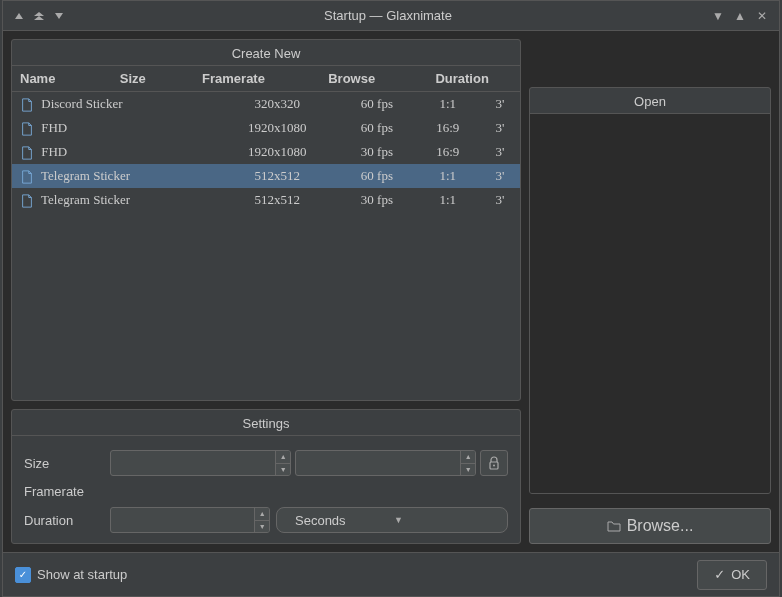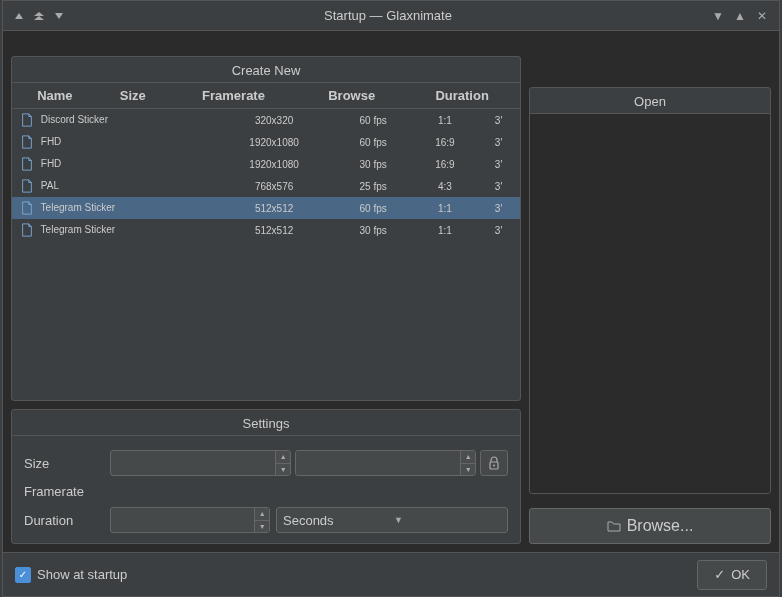--- a/index.html
+++ b/index.html
@@ -116,34 +116,35 @@
     .create-new-table thead th {
       background: #3c3f41;
       padding: 5px 8px;
       text-align: center;
       font-weight: bold;
       color: #ccc;
       border-bottom: 1px solid #555;
       font-size: 13px;
     }
     .create-new-table thead th:first-child {
-      text-align: center;
+      text-align: left;
     }
     .create-new-table tbody tr {
       cursor: pointer;
     }
     .create-new-table tbody tr.selected {
       background: #4a6785;
       color: white;
     }
     .create-new-table tbody td {
       padding: 4px 8px;
       text-align: center;
-      font-size: 10px;
-      color: #ccc;
+      font-size: 13px;
+      color: #ccc;
+      font-family: Liberation Serif, serif;
     }
     .create-new-table tbody td:first-child {
       text-align: left;
     }
     .file-icon {
       display: inline-block;
       width: 14px;
       height: 14px;
       margin-right: 4px;
       vertical-align: middle;
@@ -239,23 +240,23 @@
       font-size: 13px;
       padding: 0 6px;
       flex: 1;
     }
 
     .select-input {
       display: flex;
       align-items: center;
       background: #45494a;
       border: 1px solid #666;
-      border-radius: 3px;
+      border-radius: 8px;
       height: 26px;
-      padding: 0 6px;
+      padding: 0 18px;
       cursor: pointer;
     }
     .select-input span {
       color: #ccc;
       font-size: 13px;
       flex: 1;
     }
     .select-input .chevron {
       font-size: 9px;
       color: #aaa;
@@ -373,21 +374,21 @@
       <div class="wctrl">▼</div>
       <div class="wctrl">▲</div>
       <div class="wctrl close">✕</div>
     </div>
   </div>
 
   <div class="main-content">
 
     <div class="left-panel">
 
-      <div class="panel-box" style="flex: 1; display: flex; flex-direction: column; margin-top: 17px;">
+      <div class="panel-box" style="flex: 1; display: flex; flex-direction: column;">
         <div class="panel-title">Create New</div>
         <div style="display:flex; flex-direction:column; flex:1; overflow:hidden;">
           <table class="create-new-table">
             <thead>
               <tr>
                 <th>Name</th>
                 <th>Size</th>
                 <th>Framerate</th>
                 <th>Browse</th>
                 <th>Duration</th>
@@ -435,35 +436,20 @@
           <path d="M9 1v3h3" stroke="#7aaddb" stroke-width="1" fill="none"></path>
         </svg>
       </span>
       FHD
     </td>
     <td>1920x1080</td>
     <td>30 fps</td>
     <td>16:9</td>
     <td>3'</td>
   </tr>
-                  <tr>
-    <td>
-      <span class="file-icon">
-        <svg viewBox="0 0 14 16" fill="none" xmlns="http://www.w3.org/2000/svg">
-          <path d="M2 1h7l3 3v11H2V1z" stroke="#7aaddb" stroke-width="1" fill="none"></path>
-          <path d="M9 1v3h3" stroke="#7aaddb" stroke-width="1" fill="none"></path>
-        </svg>
-      </span>
-      PAL
-    </td>
-    <td>768x576</td>
-    <td>25 fps</td>
-    <td>4:3</td>
-    <td>3'</td>
-  </tr>
                   <tr class="selected">
     <td>
       <span class="file-icon">
         <svg viewBox="0 0 14 16" fill="none" xmlns="http://www.w3.org/2000/svg">
           <path d="M2 1h7l3 3v11H2V1z" stroke="#7aaddb" stroke-width="1" fill="none"></path>
           <path d="M9 1v3h3" stroke="#7aaddb" stroke-width="1" fill="none"></path>
         </svg>
       </span>
       Telegram Sticker
     </td>

